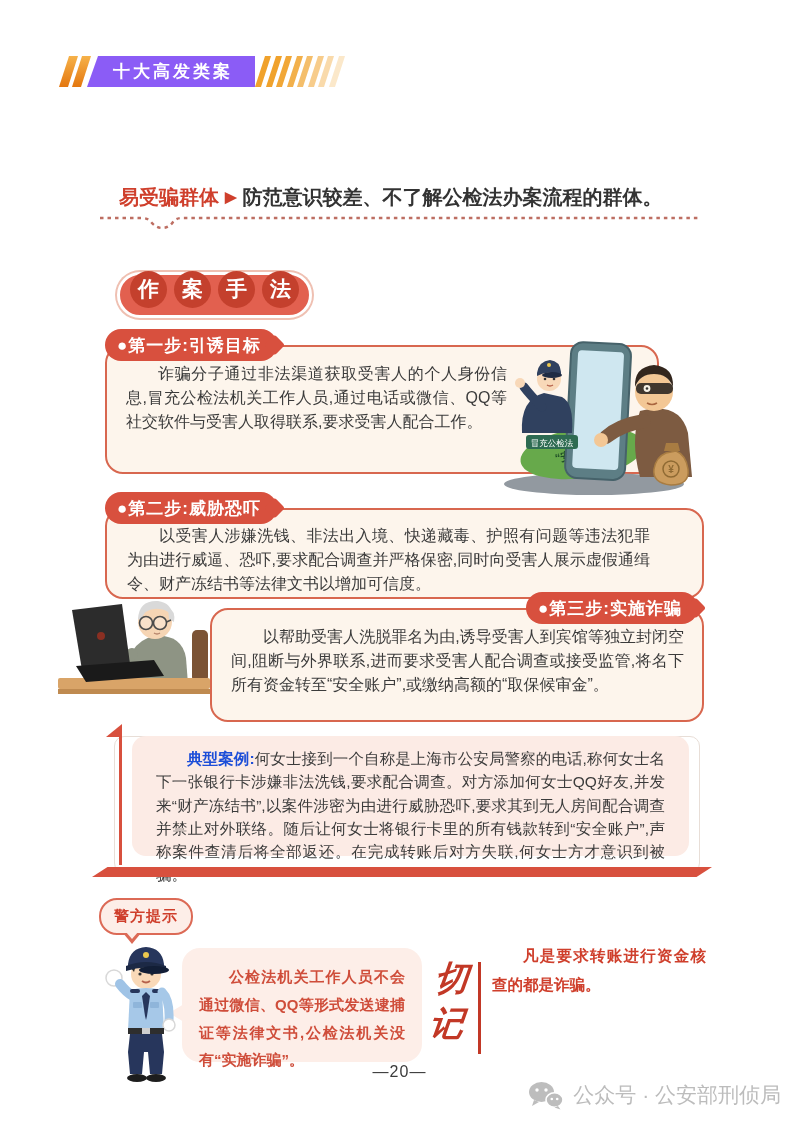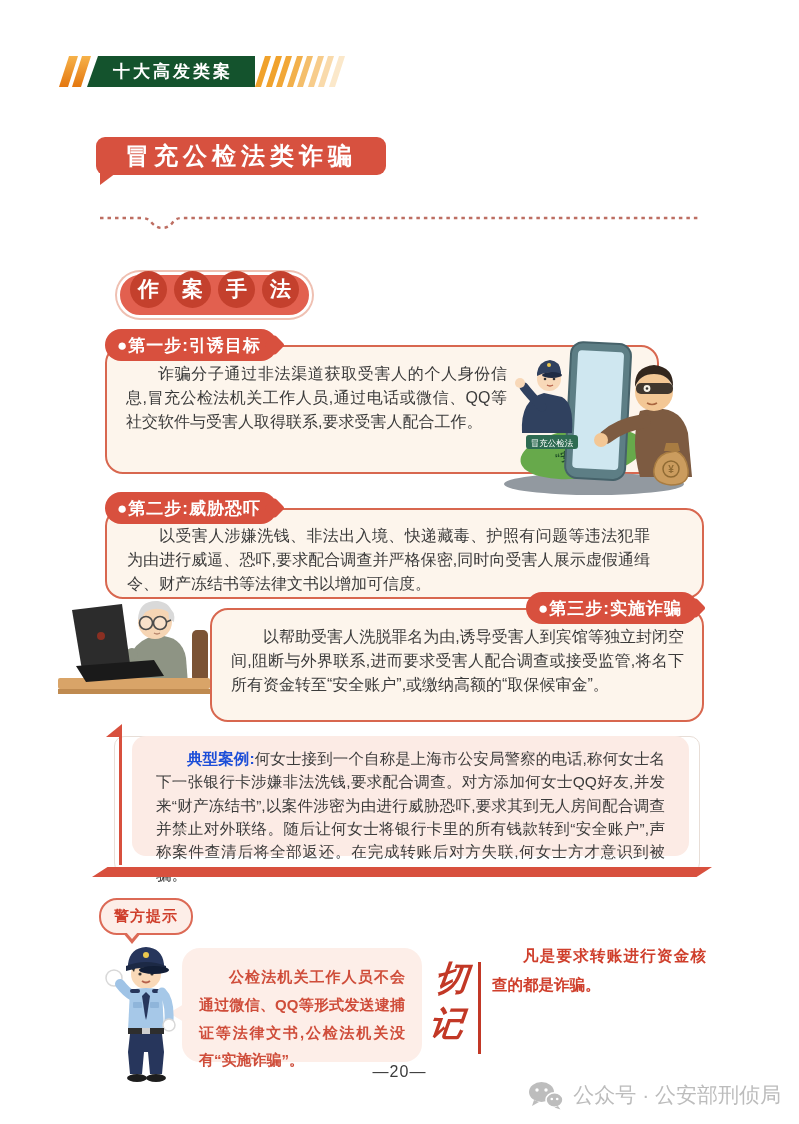--- a/index.html
+++ b/index.html
@@ -6,21 +6,21 @@
   .page {
     position:relative; width:799px; height:1124px; background:#ffffff;
     font-family:"Liberation Sans", sans-serif; overflow:hidden; color:#3b3b3b;
   }
   
   .hdr { position:absolute; left:64px; top:56px; height:31px; }
   .slash { position:absolute; top:0; width:9px; height:31px;
            background:linear-gradient(180deg,#f6b24a,#e4770f); transform:skewX(-18deg); }
   .slash.s2 { left:13px; }
   .hbanner { position:absolute; left:23px; top:0; width:168px; height:31px;
-             background:#14532d; clip-path:polygon(11px 0,100% 0,100% 100%,0 100%);
+             background:#8b5cf6; clip-path:polygon(11px 0,100% 0,100% 100%,0 100%);
              display:flex; align-items:center; }
   .hbanner-text { color:#fff; font-weight:bold; font-size:17px; letter-spacing:3px; padding-left:26px; }
   .stripes { position:absolute; left:196px; top:0; display:flex; gap:4.5px; }
   .stripes span { display:block; width:6px; height:31px; background:#f0a22c; transform:skewX(-18deg); }
   .stripes span:nth-child(1){opacity:1}.stripes span:nth-child(2){opacity:1}
   .stripes span:nth-child(3){opacity:.95}.stripes span:nth-child(4){opacity:.85}
   .stripes span:nth-child(5){opacity:.7}.stripes span:nth-child(6){opacity:.55}
   .stripes span:nth-child(7){opacity:.4}.stripes span:nth-child(8){opacity:.25}
   
   .title-bubble { position:absolute; left:96px; top:137px; width:290px; height:38px;
@@ -114,23 +114,22 @@
         <span></span>
         <span></span>
         <span></span>
         <span></span>
         <span></span>
         <span></span>
         <span></span>
     </div>
   </div>
 
-  <div class="title-bubble">
-    <span>冒充公检法类诈骗</span>
-    <span class="title-tail"></span>
+  <div class="subtitle">
+    <span class="lbl">易受骗群体</span><span class="arr">▶</span><span>防范意识较差、不了解公检法办案流程的群体。</span>
   </div>
   <svg class="dotline" width="600" height="20">
     <path d="M0 6 H42 Q48 6 51 10 Q56 16 62 16 Q69 16 73 10 Q76 6 82 6 H599" fill="none" stroke="#bd6e62" stroke-width="2.4" stroke-dasharray="3.5 4"></path>
   </svg>
 
   <div class="method-badge">
     <span class="c">作</span>
     <span class="c">案</span>
     <span class="c">手</span>
     <span class="c">法</span>

